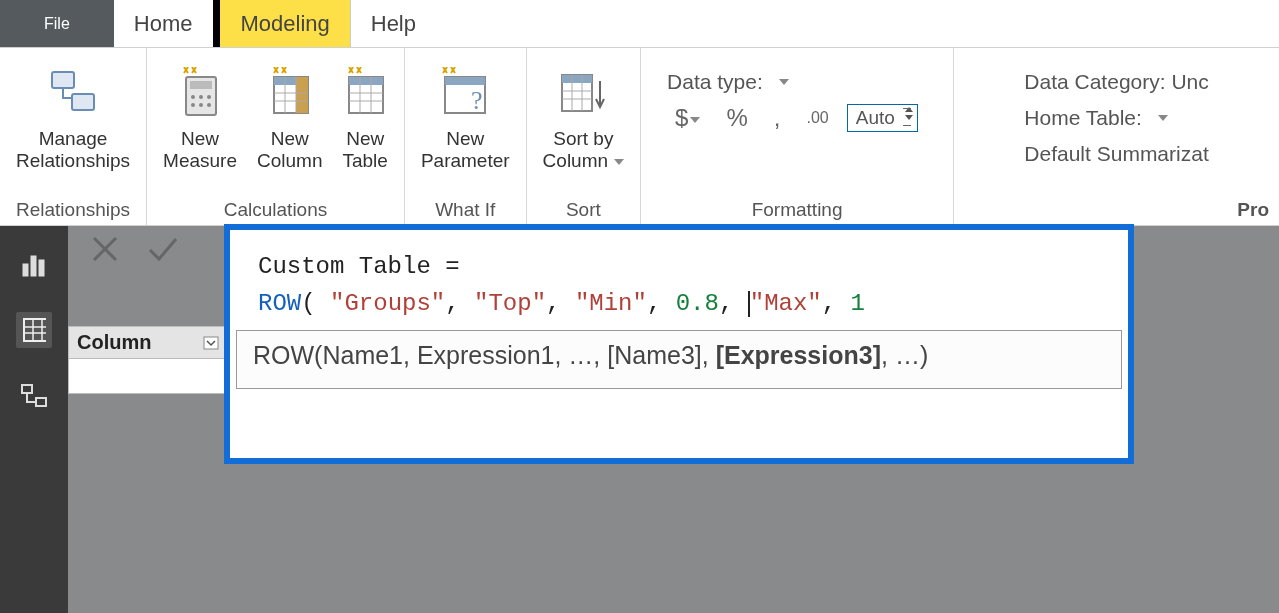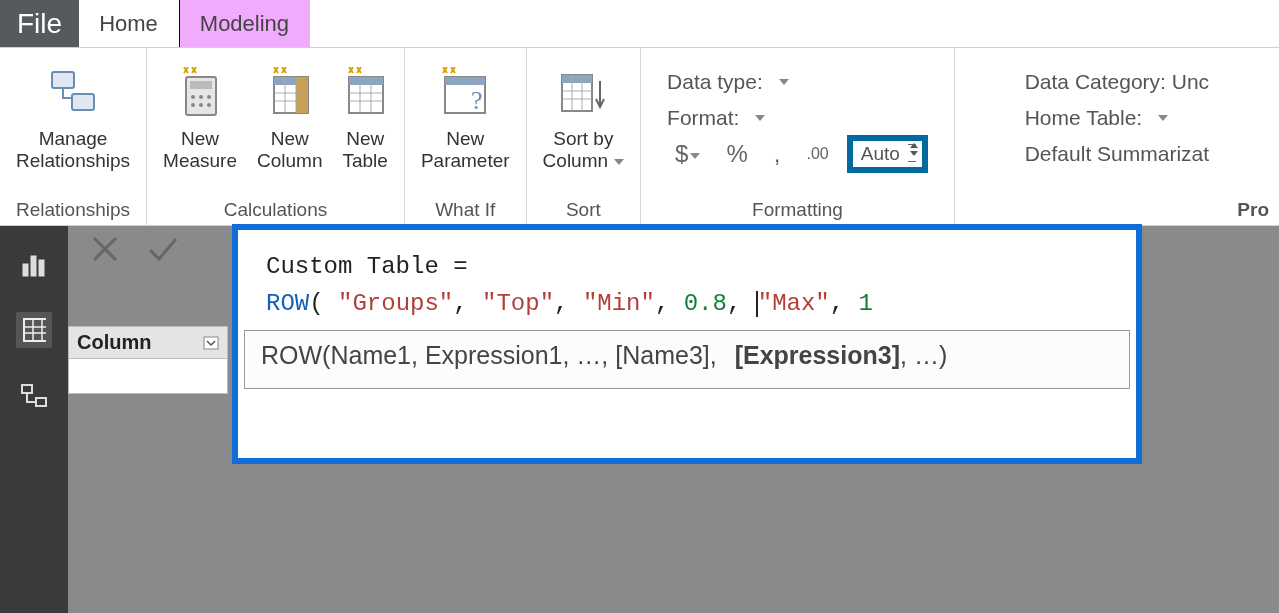--- a/index.html
+++ b/index.html
@@ -16,36 +16,36 @@
   }
   .tabs {
     height: 48px;
     display: flex;
     align-items: stretch;
     border-bottom: 1px solid #d0d0d0;
   }
   .file-tab {
     background: #555a5e;
     color: #ffffff;
-    padding: 0 17px;
-    display: flex;
-    align-items: center;
-    font-size: 28px;
+    padding: 0 44px;
+    display: flex;
+    align-items: center;
+    font-size: 16px;
   }
   .tab {
     padding: 0 20px;
     display: flex;
     align-items: center;
     font-size: 22px;
     color: #444;
     border-right: 1px solid transparent;
   }
   .tab.active {
-    background: #f0abfc;
-    border-left: 1px solid #000000;
+    background: #fde047;
+    border-left: 7px solid #000000;
     border-right: 1px solid #ccc;
     position: relative;
   }
   .ribbon {
     display: flex;
     height: 178px;
     border-bottom: 1px solid #d0d0d0;
   }
   .group {
     border-right: 1px solid #d8d8d8;
@@ -92,21 +92,21 @@
     font-size: 21px;
     color: #555;
   }
   .props-row {
     display: flex;
     align-items: center;
     gap: 10px;
     height: 36px;
   }
   .spin {
-    border: 6px solid #0369a1;
+    border: 1px solid #0369a1;
     padding: 2px 22px 2px 8px;
     position: relative;
     font-size: 19px;
     background:#fff;
   }
   .spin::after {
     content:"";
     position:absolute;
     right:4px; top:3px;
     width:12px; height:18px;
@@ -158,21 +158,21 @@
   }
   .cancel-check{
     display:flex; gap:26px;
     align-items:center;
     font-size:36px;
     color:#555;
   }
 
   .highlight-box{
     position:absolute;
-    left:164px; top:-2px;
+    left:156px; top:-2px;
     width:910px; height:240px;
     border:6px solid #126dd6;
     background: #ffffff;
     box-shadow:none;
     overflow:visible;
   }
   .code-area{
     padding: 18px 28px 8px;
     font-family: Consolas, "Courier New", monospace;
     font-size: 24px;
@@ -188,21 +188,21 @@
     margin:0 6px 6px;
     border:1px solid #999;
     background:#fcfcfc;
     padding:6px 16px 14px;
     font-size:24px;
     color:#444;
     line-height:1.45;
   }
   .tooltip .sig{font-size:25px;}
   .tooltip .desc{padding-left:12px;}
-  .bold{font-weight:700;margin-left:11px;}
+  .bold{font-weight:700;}
 
   .fields-panel{
     position:absolute;
     left:0px; top:100px;
     width:160px;
     background:#f2f2f2;
     border:1px solid #bbb;
   }
   .fields-head{
     background:#e4e4e4;
@@ -217,20 +217,21 @@
   svg{display:block;}
   .fmt-btn{font-size:24px;color:#666;padding:0 8px;}
 </style>
 </head>
 <body>
 
 <div class="tabs">
   <div class="file-tab">File</div>
   <div class="tab">Home</div>
   <div class="tab active">Modeling</div>
+  <div class="tab">Help</div>
 </div>
 
 <div class="ribbon">
 
   <div class="group">
     <div class="group-content">
       <div class="rbtn">
         <div class="icon-area">
           <svg width="54" height="48">
               <rect x="6" y="4" width="22" height="16" rx="2" fill="#dfe8f2" stroke="#6a8db5" stroke-width="2"></rect>
@@ -327,24 +328,20 @@
       </div>
     </div>
     <div class="group-label">Sort</div>
   </div>
 
   <div class="group" style="flex:0 0 auto;">
     <div class="group-content">
       <div class="props" style="min-width:300px;">
         <div class="props-row">
           <span>Data type:</span>
-            <span class="dd-caret"></span>
-        </div>
-        <div class="props-row">
-          <span>Format:</span>
             <span class="dd-caret"></span>
         </div>
         <div class="props-row">
           <span class="fmt-btn"><span>$</span><span class="dd-caret" style="margin-left:2px;"></span></span>
           <span class="fmt-btn">%</span>
           <span class="fmt-btn">,</span>
           <span class="fmt-btn" style="font-size:16px;">.00</span>
           <span class="spin">
             <span>Auto</span>
             <span class="spin-arrows">

